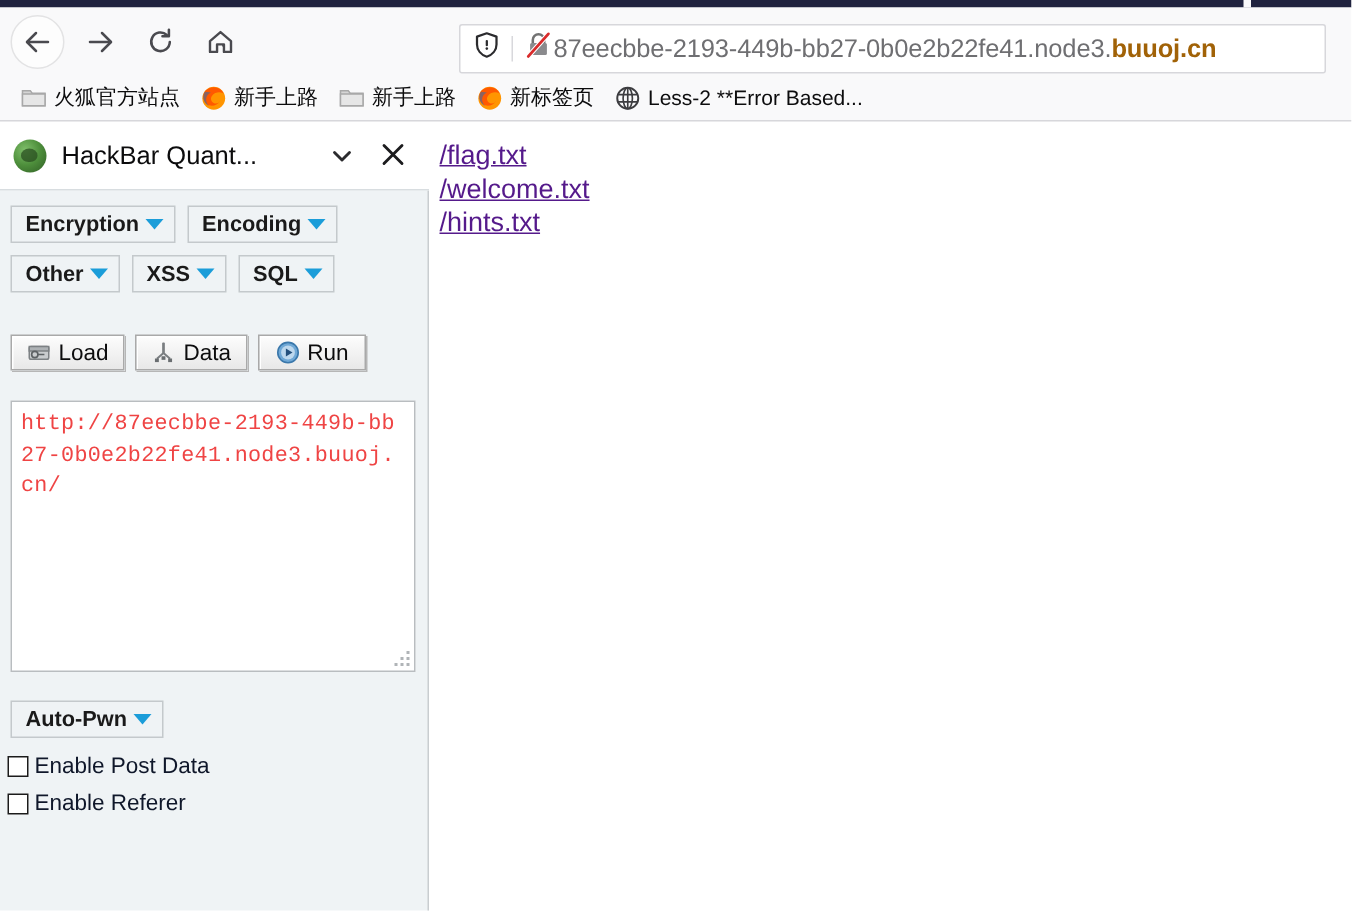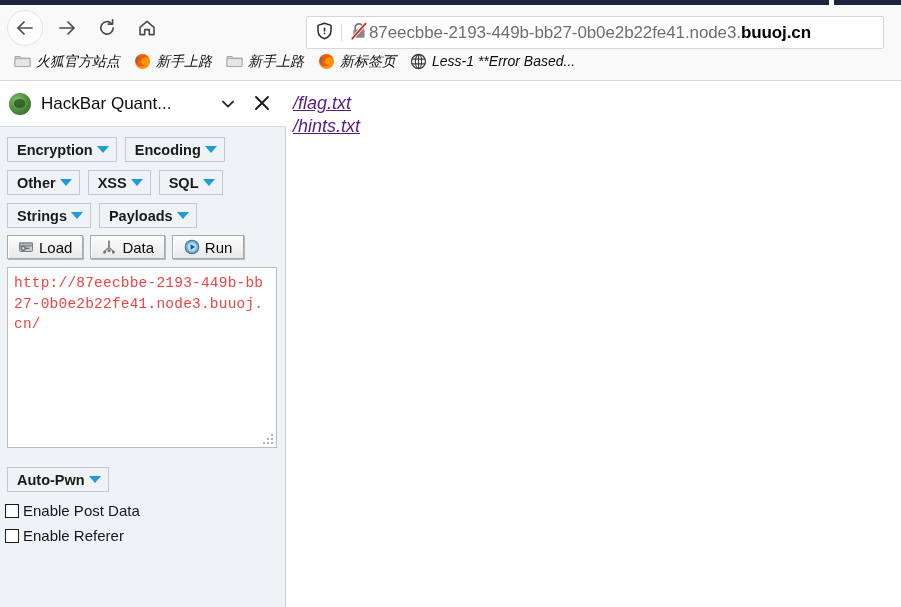--- a/index.html
+++ b/index.html
@@ -51,31 +51,31 @@
   .urlbar .ident {
     display: flex; align-items: center; padding-left: 9px; height: 100%;
   }
   .urlbar .divider-v {
     width: 1px; height: 17px; background: #d8d8dc; margin: 0 7px 0 8px;
   }
   .url-text {
     font-size: 17px; color: #6f6f72; letter-spacing: -0.1px;
     white-space: nowrap; overflow: hidden;
   }
-  .url-text .host { color: #000000; font-weight: bold; margin-top: 38px; }
+  .url-text .host { color: #a16207; font-weight: bold; margin-top: 38px; }
 
   
   .bookmarks {
     position: absolute; top: 50px; left: 0; width: 901px; height: 31px;
     background: #f9f9fa; border-bottom: 1px solid #d7d7db;
     display: flex; align-items: center; padding-left: 8px;
   }
   .bm {
-    display: flex; align-items: flex-start; height: 24px;
-    padding: 0 6px; margin-right: 2px; border-radius: 2px; font-style: italic;
+    display: flex; align-items: center; height: 24px;
+    padding: 0 6px; margin-right: 2px; border-radius: 2px;
   }
   .bm .bm-label {
     font-size: 14px; color: #0c0c0d; margin-left: 5px; white-space: nowrap;
   }
   .bm .bm-ico { width: 17px; height: 16px; flex: 0 0 17px; position: relative; }
 
   
   .ico-folder { display:block; }
   
   .ico-ff { display:block; }
@@ -86,21 +86,20 @@
     position: absolute; top: 82px; left: 0; width: 901px; height: 525px;
     background: #ffffff;
   }
   .page-links {
     position: absolute; top: 10px; left: 293px;
   }
   .page-links a {
     display: block; font-size: 18px; line-height: 1.25;
     color: #551a8b; text-decoration: underline; font-family: "Liberation Sans", sans-serif;
     white-space: nowrap;
-    font-style: italic;
   }
 
   
   .hackbar {
     position: absolute; top: 82px; left: 0; width: 286px; height: 590px;
     background: #eff3f5; border-right: 1px solid #c9cdd0;
   }
   .hb-header {
     position: absolute; top: 0; left: 0; width: 286px; height: 45px;
     background: #ffffff; border-bottom: 1px solid #d8dde0;
@@ -121,21 +120,21 @@
   }
   .hb-chevron { position: absolute; left: 219px; top: 13px; }
   .hb-close   { position: absolute; left: 252px; top: 11px; }
 
   .hb-body { position: absolute; top: 45px; left: 0; width: 286px; height: 480px; }
 
   .btn-row { display: flex; align-items: center; padding: 0 0 0 7px; }
   .row1 { position: absolute; top: 10px; }
   .row2 { position: absolute; top: 43px; }
   .row3 { position: absolute; top: 76px; }
-  .row4 { position: absolute; top: 108px; }
+  .row4 { position: absolute; top: 96px; }
 
   .dd-btn {
     display: inline-flex; align-items: center; justify-content: center;
     height: 25px; padding: 0 7px 0 9px; margin-right: 8px;
     background: #eff3f5; border: 1px solid #c4c9cc;
     font-size: 14.5px; font-weight: bold; color: #1a1a1a;
     font-family: "Liberation Sans", sans-serif; white-space: nowrap;
   }
   .dd-btn .caret {
     width: 0; height: 0; margin-left: 4px;
@@ -301,27 +300,28 @@
     </div>
 
     <div class="bm">
       <span class="bm-ico">
         <svg class="ico-globe" width="17" height="17" viewBox="0 0 17 17">
           <circle cx="8.5" cy="8.5" r="7" fill="none" stroke="#3d3d40" stroke-width="1.3"></circle>
           <ellipse cx="8.5" cy="8.5" rx="3.1" ry="7" fill="none" stroke="#3d3d40" stroke-width="1.1"></ellipse>
           <path d="M1.8 6.1 H15.2 M1.8 10.9 H15.2 M8.5 1.5 V15.5" stroke="#3d3d40" stroke-width="1.1"></path>
         </svg>
       </span>
-      <span class="bm-label">Less-1 **Error Based...</span>
+      <span class="bm-label">Less-2 **Error Based...</span>
     </div>
   </div>
 
   <div class="content">
     <div class="page-links">
       <a href="#">/flag.txt</a>
+      <a href="#">/welcome.txt</a>
       <a href="#">/hints.txt</a>
     </div>
 
   </div>
 
   <div class="hackbar">
 
     <div class="hb-header">
       <span class="hb-logo"></span>
       <span class="hb-title">HackBar Quant...</span>
@@ -358,30 +358,20 @@
         <div class="dd-btn">
           <span>XSS</span>
           <span class="caret"></span>
         </div>
         <div class="dd-btn">
           <span>SQL</span>
           <span class="caret"></span>
         </div>
       </div>
 
-      <div class="btn-row row3">
-        <div class="dd-btn">
-          <span>Strings</span>
-          <span class="caret"></span>
-        </div>
-        <div class="dd-btn">
-          <span>Payloads</span>
-          <span class="caret"></span>
-        </div>
-      </div>
 
       <div class="btn-row row4">
         <div class="tool-btn">
           <span class="ti">
             <svg width="16" height="16" viewBox="0 0 16 16">
               <rect x="1.5" y="4" width="13" height="8.5" rx="1.2" fill="#c9ccce" stroke="#7d8184" stroke-width="1"></rect>
               <rect x="1.5" y="4" width="13" height="3" fill="#aeb2b5" stroke="#7d8184" stroke-width="1"></rect>
               <circle cx="5.2" cy="9.3" r="2.1" fill="none" stroke="#5d6164" stroke-width="1.1"></circle>
               <path d="M6.9 9.3 H11.6" stroke="#5d6164" stroke-width="1.1"></path>
             </svg>

